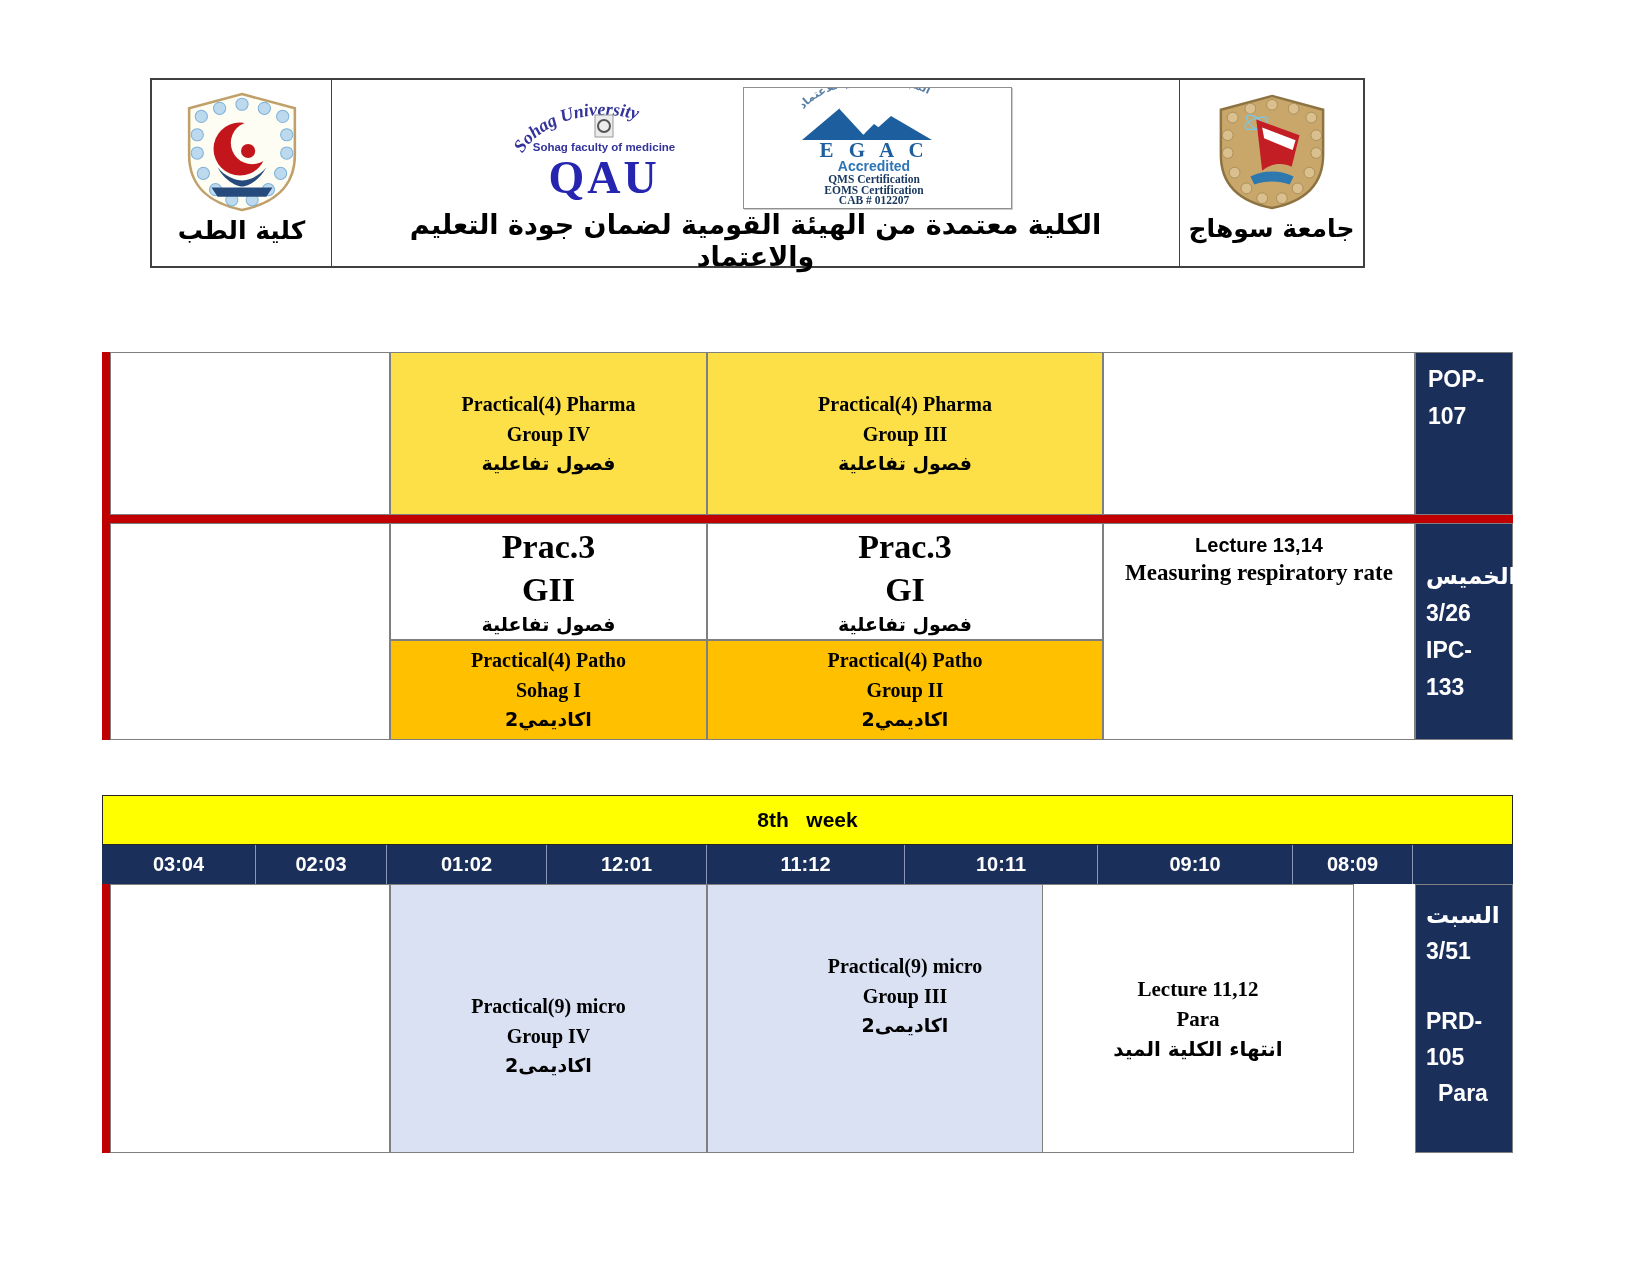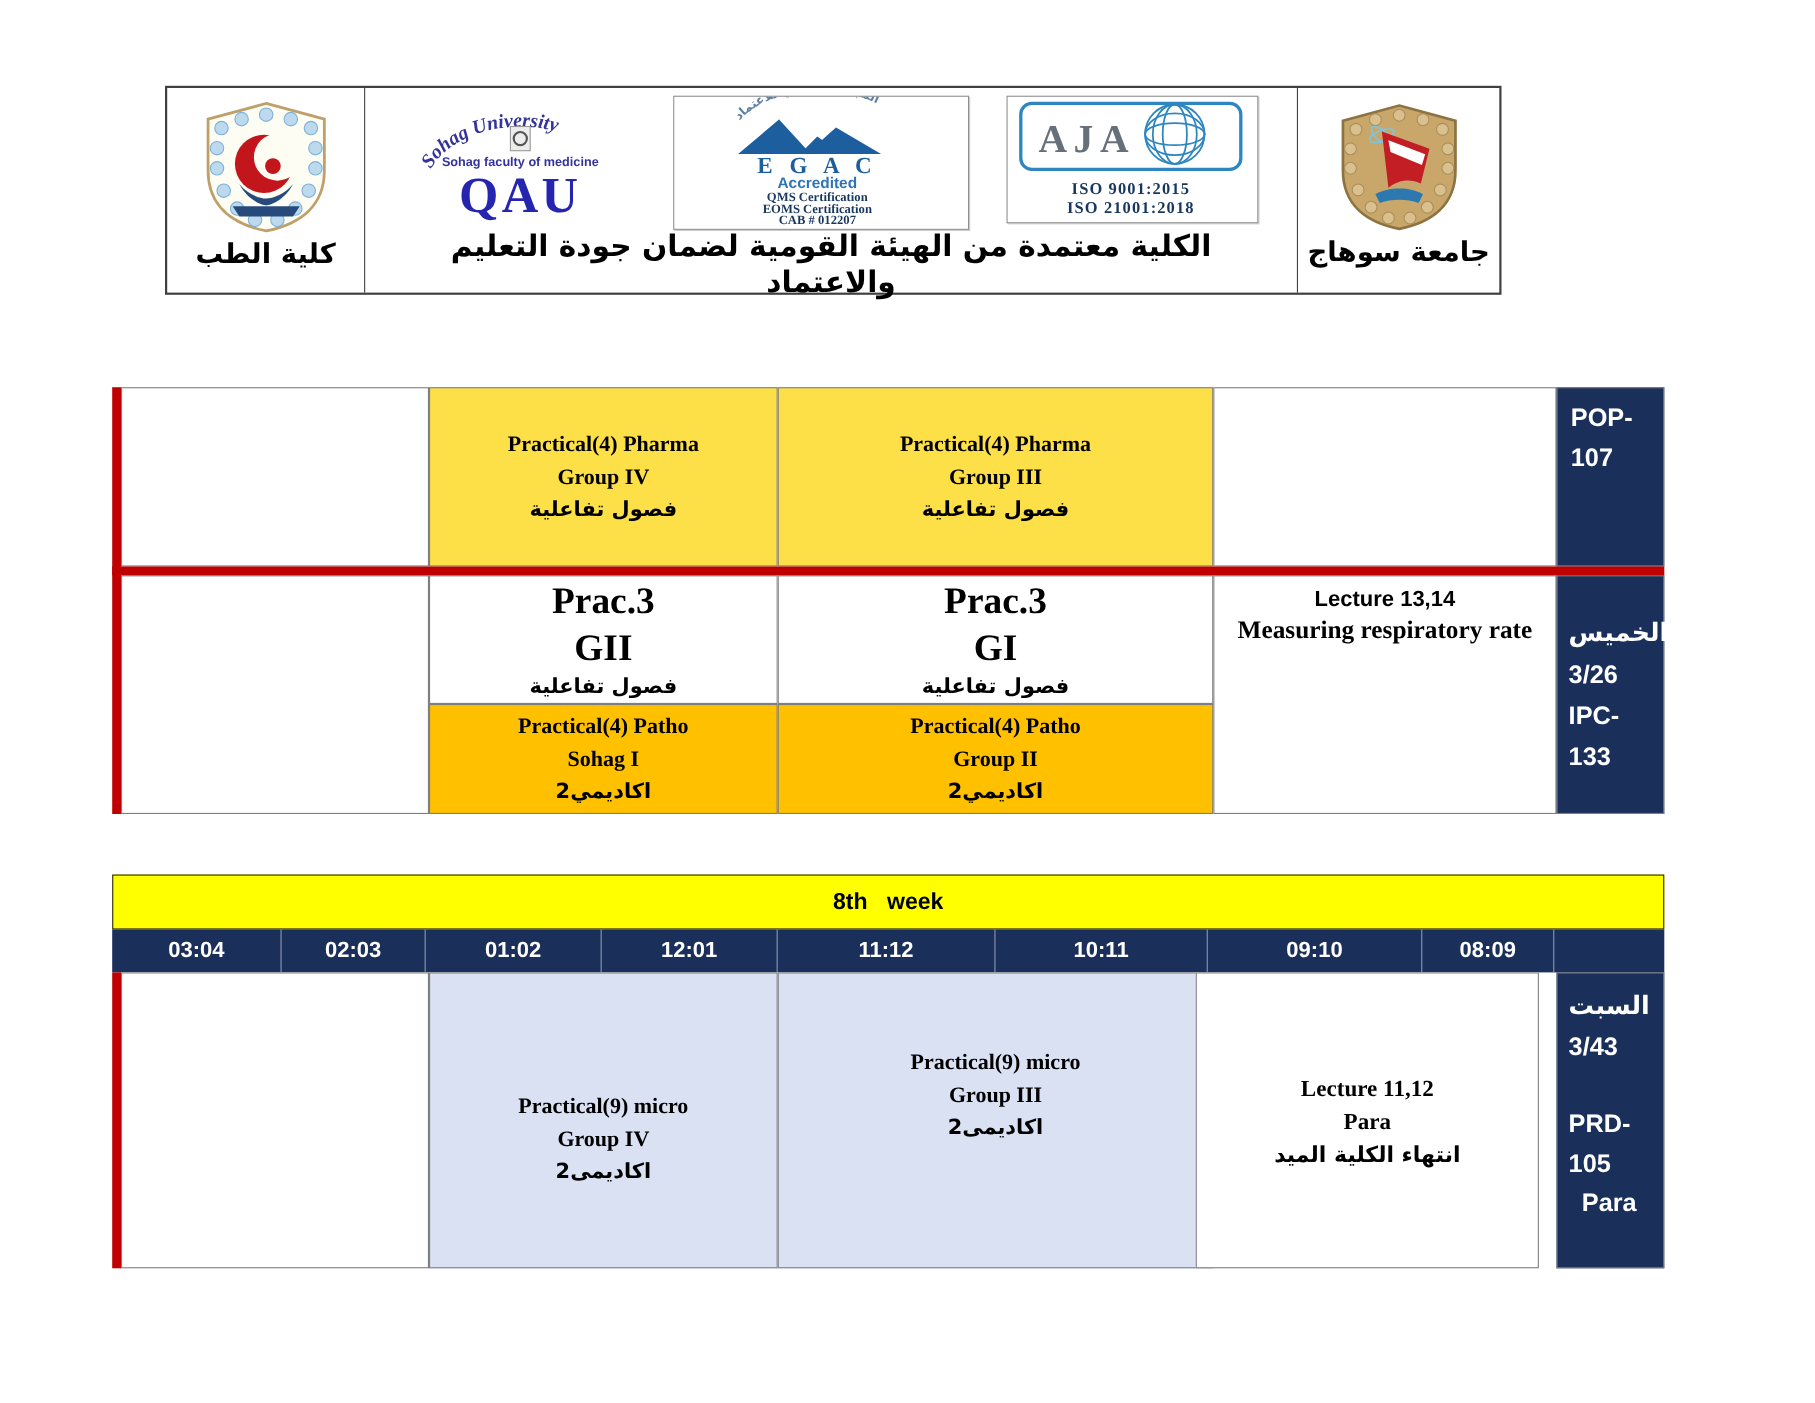--- a/index.html
+++ b/index.html
@@ -93,35 +93,20 @@
             <polygon points="120,52 147,28 188,52" fill="#1d5e9e"></polygon>
             <polyline points="96,20 120,46" stroke="#ffffff" stroke-width="2" fill="none"></polyline>
             <text x="130" y="69" text-anchor="middle" font-family="Liberation Serif, DejaVu Serif, serif" font-weight="bold" font-size="21" fill="#1d5e9e" letter-spacing="5">E G A C</text>
             <text x="130" y="83" text-anchor="middle" font-family="Liberation Sans, DejaVu Sans, sans-serif" font-weight="bold" font-size="14" fill="#2e75b5">Accredited</text>
             <text x="130" y="95" text-anchor="middle" font-family="Liberation Serif, DejaVu Serif, serif" font-weight="bold" font-size="11.5" fill="#17375e">QMS Certification</text>
             <text x="130" y="106" text-anchor="middle" font-family="Liberation Serif, DejaVu Serif, serif" font-weight="bold" font-size="11.5" fill="#17375e">EOMS Certification</text>
             <text x="130" y="116" text-anchor="middle" font-family="Liberation Serif, DejaVu Serif, serif" font-weight="bold" font-size="11.5" fill="#17375e">CAB # 012207</text>
           </svg>
         </div>
 
-        <div class="logo-box" style="width:227px;height:114px;">
-          <svg width="225" height="112" viewBox="0 0 225 112">
-            <rect x="12" y="6" width="200" height="60" rx="10" fill="#ffffff" stroke="#2e86c1" stroke-width="3"></rect>
-            <g stroke="#2e86c1" fill="none" stroke-width="1.6">
-              <circle cx="152" cy="34" r="27"></circle>
-              <ellipse cx="152" cy="34" rx="11" ry="27"></ellipse>
-              <ellipse cx="152" cy="34" rx="20" ry="27"></ellipse>
-              <ellipse cx="152" cy="34" rx="27" ry="10"></ellipse>
-              <ellipse cx="152" cy="34" rx="27" ry="19"></ellipse>
-            </g>
-            <text x="72" y="50" text-anchor="middle" font-family="Liberation Serif, DejaVu Serif, serif" font-weight="bold" font-size="36" fill="#66707a" letter-spacing="6">AJA</text>
-            <text x="112" y="88" text-anchor="middle" font-family="Liberation Serif, DejaVu Serif, serif" font-weight="bold" font-size="15" fill="#17375e" letter-spacing="1">ISO 9001:2015</text>
-            <text x="112" y="106" text-anchor="middle" font-family="Liberation Serif, DejaVu Serif, serif" font-weight="bold" font-size="15" fill="#17375e" letter-spacing="1">ISO 21001:2018</text>
-          </svg>
-        </div>
       </div>
       <div class="ar accred" dir="rtl">الكلية معتمدة من الهيئة القومية لضمان جودة التعليم</div>
       <div class="ar accred" dir="rtl">والاعتماد</div>
     </div>
 
     <div class="hdr-cell" style="width:183px;">
       <svg width="118" height="122" viewBox="0 0 120 120" style="margin-top:10px;">
         <path d="M60 4 L112 18 V64 C112 96 90 112 60 118 C30 112 8 96 8 64 V18 Z" fill="#c9a76b" stroke="#8d7342" stroke-width="2.5"></path>
         <g fill="#dbc08f" stroke="#a98f58" stroke-width="1">
           <circle cx="60" cy="13" r="5.5"></circle>
@@ -240,29 +225,29 @@
       <div class="en-line">Group IV</div>
       <div class="ar ar-sub" dir="rtl">اكاديمى2</div>
     </div>
 
     <div class="abs cell lav-cell serif" style="left:707px;top:884px;width:396px;height:269px;padding-bottom:46px;">
       <div class="en-line">Practical(9) micro</div>
       <div class="en-line">Group III</div>
       <div class="ar ar-sub" dir="rtl">اكاديمى2</div>
     </div>
 
-    <div class="abs cell white-cell serif" style="left:1087px;top:884px;width:312px;height:269px;">
+    <div class="abs cell white-cell serif" style="left:1042px;top:884px;width:312px;height:269px;">
       <div class="en-line" style="font-size:21px;">Lecture 11,12</div>
       <div class="en-line" style="font-size:21px;">Para</div>
       <div class="ar" dir="rtl" style="font-size:20px;line-height:30px;">انتهاء الكلية الميد</div>
     </div>
 
     <div class="abs cell navy-cell" style="left:1415px;top:884px;width:98px;height:269px;justify-content:flex-start;padding:12px 0 0 10px;">
       <div class="ar" dir="rtl" style="font-size:23px;line-height:36px;">السبت</div>
-      <div class="sans" style="font-size:23px;line-height:36px;">3/43</div>
+      <div class="sans" style="font-size:23px;line-height:36px;">3/51</div>
       <div style="height:34px;"></div>
       <div class="sans" style="font-size:23px;line-height:36px;">PRD-</div>
       <div class="sans" style="font-size:23px;line-height:36px;">105</div>
       <div class="sans" style="font-size:23px;line-height:36px;padding-left:12px;">Para</div>
     </div>
   </div>
 
 </div>
 
 </body></html>

